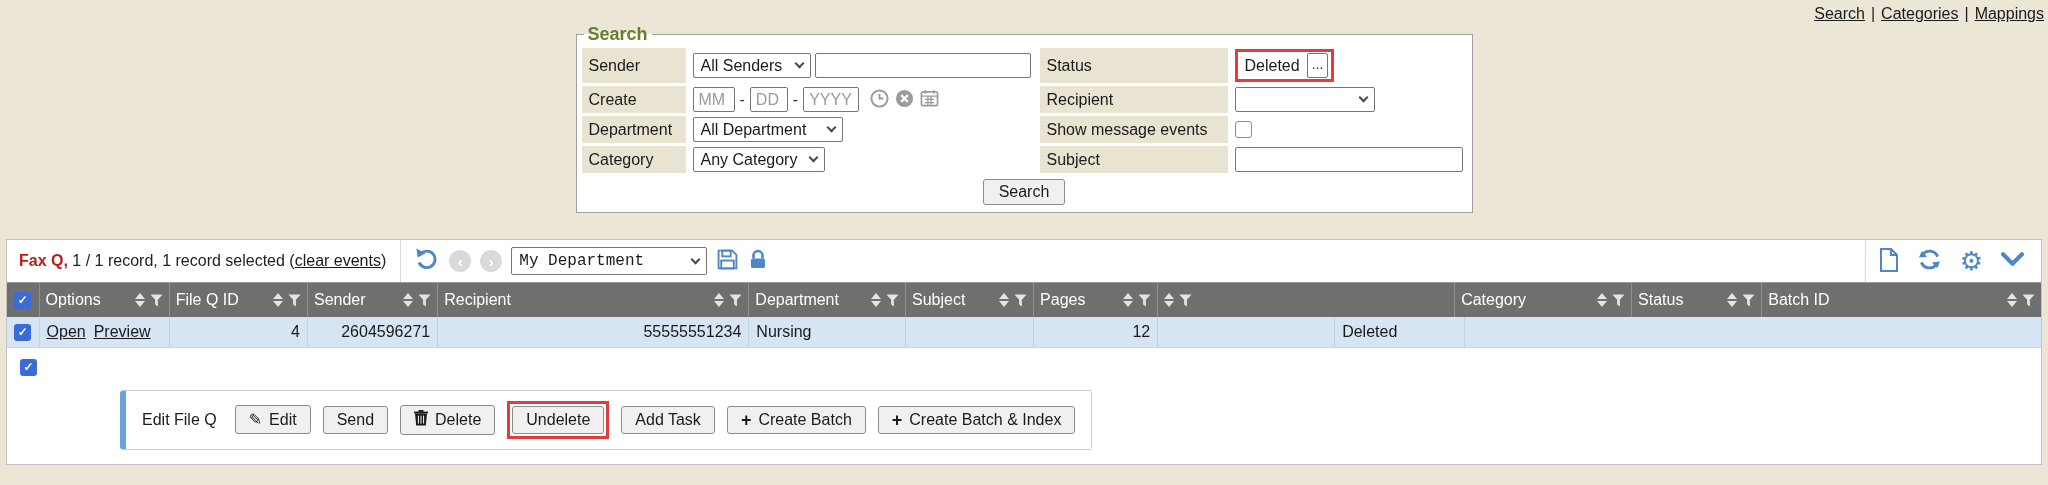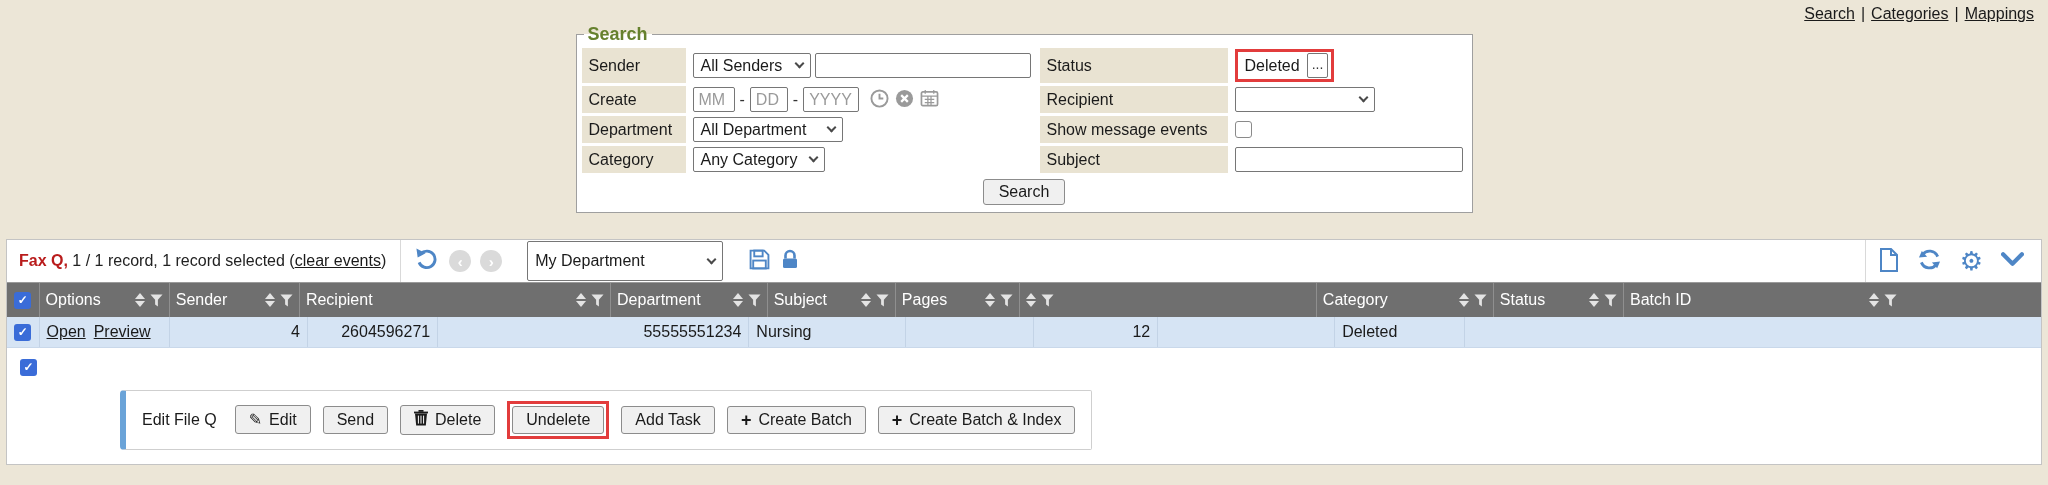--- a/index.html
+++ b/index.html
@@ -8,21 +8,21 @@
     background: #ece6d7;
     font-family: "Liberation Sans", sans-serif;
     font-size: 16px;
     color: #1a1a1a;
     position: relative;
     overflow: hidden;
   }
   a { color: #1a1a1a; text-decoration: underline; cursor: pointer; }
 
   
-  .top-nav { position: absolute; top: 5px; right: 14px; font-size: 16px; }
+  .top-nav { position: absolute; top: 5px; right: 4px; font-size: 16px; }
   .top-nav .sep { margin: 0 6px; text-decoration: none; }
 
   
   fieldset.search-panel {
     width: 868px; margin: 24px auto 0;
     background: #fff;
     border: 1px solid #9f9f9f;
     padding: 3px 5px 6px;
   }
   fieldset.search-panel legend {
@@ -80,21 +80,21 @@
     margin: 26px 6px 0; background: #fff;
     border: 1px solid #c4c4c4;
     padding-bottom: 14px;
   }
   .grid-toolbar { display: flex; align-items: center; height: 42px; }
   .gt-summary { padding: 0 14px 0 12px; white-space: nowrap; color: #222; }
   .gt-summary b { color: #b91c1c; }
   .vsep { width: 1px; align-self: stretch; background: #d9d9d9; }
   .gt-icons { display: flex; align-items: center; gap: 9px; padding: 0 12px; }
   .circ { width: 22px; height: 22px; border-radius: 50%; background: #dadada; color: #fff; display: inline-flex; align-items: center; justify-content: center; font-weight: bold; font-size: 15px; cursor: pointer; }
-  .view-select { height: 40px; min-width: 196px; margin: 0 16px; }
+  .view-select { height: 28px; min-width: 196px; margin: 0 0; font-family: Liberation Mono, monospace; }
   .spacer { flex: 1; }
   .gear-glyph { font-size: 26px; color: #4e86c6; line-height: 1; }
 
   
   .hdr { display: flex; background: #6f6f6f; height: 35px; border-top: 1px solid #9a9a9a; }
   .hcell {
     display: flex; align-items: center; gap: 5px;
     color: #fff; font-size: 16px; padding: 0 6px;
     border-right: 1px solid #8f8f8f; overflow: hidden; white-space: nowrap;
   }
@@ -322,20 +322,32 @@
       <span class="sort">
           <i class="tri-up"></i>
           <i class="tri-dn"></i>
         </span>
       <span class="funnel">
           <svg width="13" height="13" viewBox="0 0 14 14">
             <path d="M0.5 0.5 h13 l-5 5.6 v7.4 l-3 -2.2 v-5.2 z" fill="#e4e4e4"></path>
           </svg>
         </span>
     </div>
+    <div class="hcell w-fqid">
+      <span class="hlabel">File Q ID</span>
+      <span class="sort">
+          <i class="tri-up"></i>
+          <i class="tri-dn"></i>
+        </span>
+      <span class="funnel">
+          <svg width="13" height="13" viewBox="0 0 14 14">
+            <path d="M0.5 0.5 h13 l-5 5.6 v7.4 l-3 -2.2 v-5.2 z" fill="#e4e4e4"></path>
+          </svg>
+        </span>
+    </div>
     <div class="hcell w-snd">
       <span class="hlabel">Sender</span>
       <span class="sort">
           <i class="tri-up"></i>
           <i class="tri-dn"></i>
         </span>
       <span class="funnel">
           <svg width="13" height="13" viewBox="0 0 14 14">
             <path d="M0.5 0.5 h13 l-5 5.6 v7.4 l-3 -2.2 v-5.2 z" fill="#e4e4e4"></path>
           </svg>

